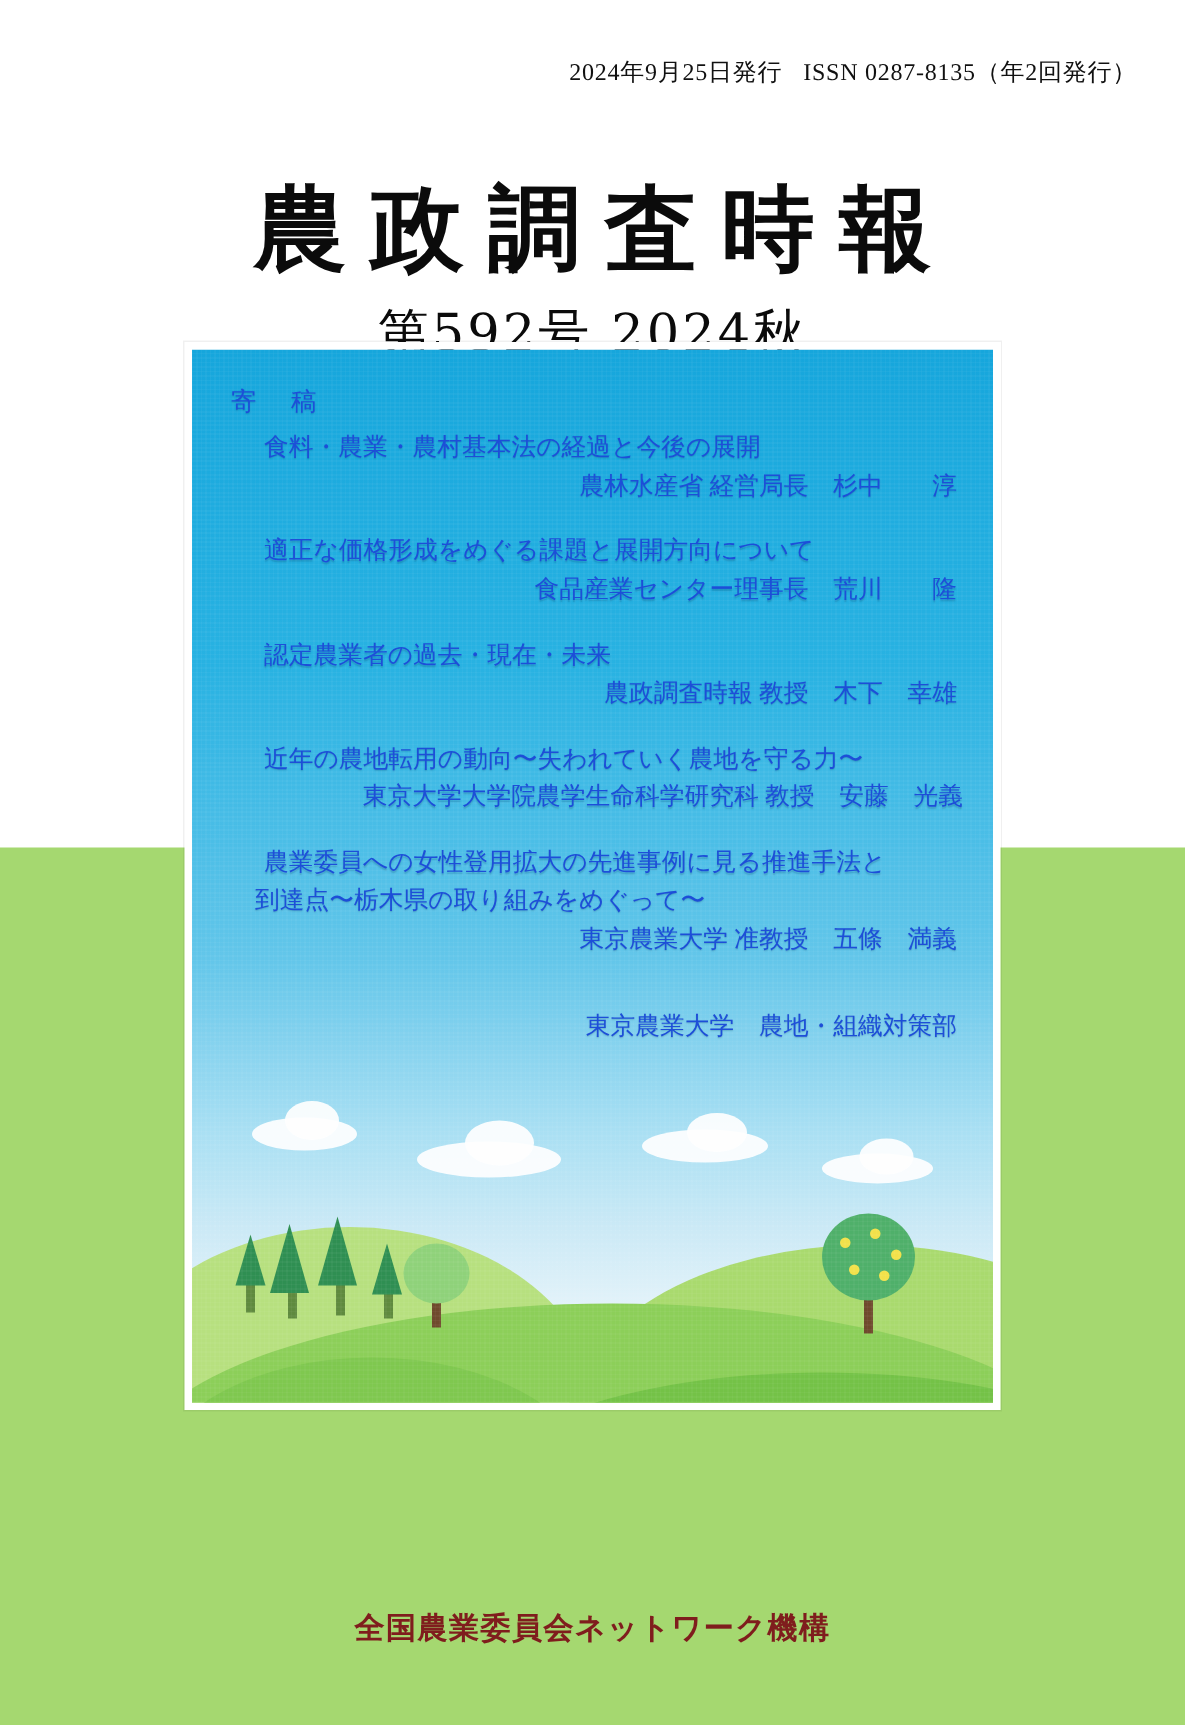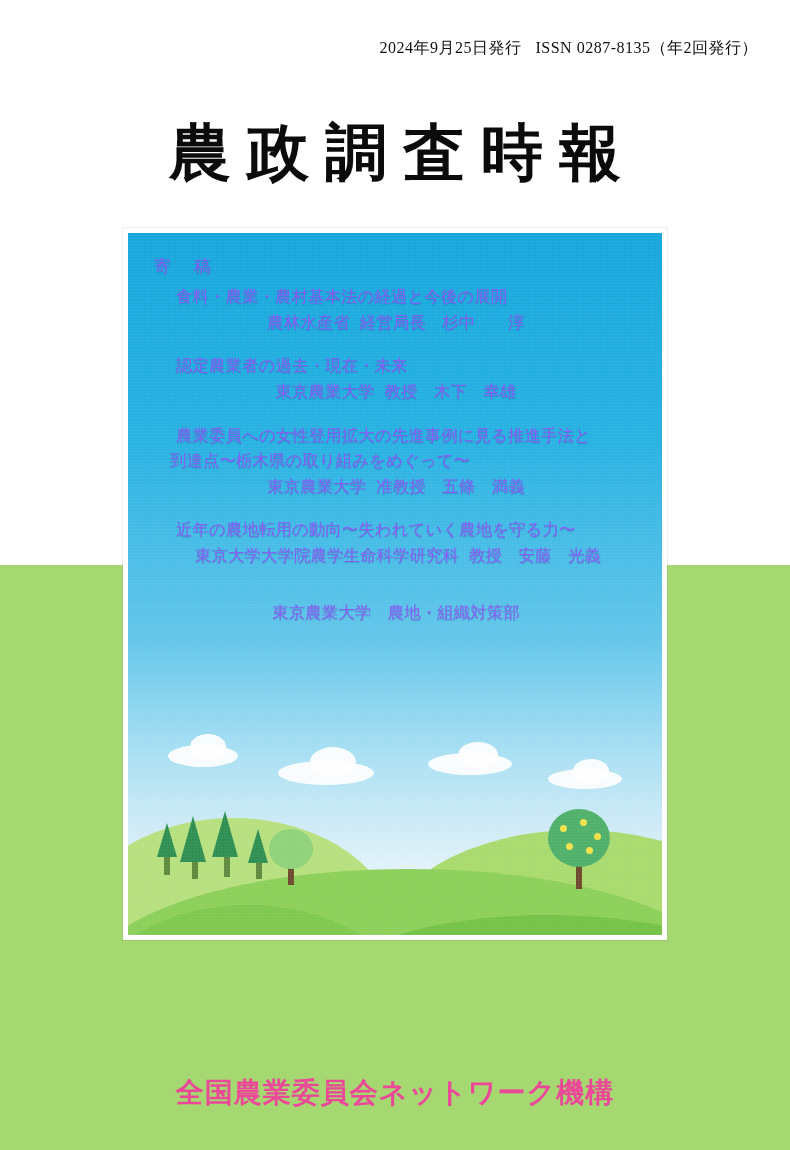--- a/index.html
+++ b/index.html
@@ -142,65 +142,66 @@
     border-radius: 50%;
     background: #f2e14a;
   }
 
   
   .contents {
     position: absolute;
     left: 26px;
     top: 22px;
     right: 16px;
-    color: #8b5cf6;
-    font-family: Liberation Mono, monospace;
+    color: #1d4ed8;
+    font-family: Liberation Serif, serif;
     font-size: 16.5px;
     line-height: 1.55;
     text-shadow: 0 1px 1px rgba(0,60,95,0.25);
   }
   .sec-head {
     font-size: 17px;
     letter-spacing: 3px;
     margin-bottom: 4px;
   }
   .entry { margin-bottom: 18px; }
   .entry .line { white-space: nowrap; }
   .entry .title-line { padding-left: 22px; }
   .entry .title-line.tight { padding-left: 16px; }
-  .entry .author-line { text-align: center; padding-right: 8px; }
+  .entry .author-line { text-align: right; padding-right: 8px; }
   .entry .author-line.r2 { padding-right: 4px; }
   .gapbig { height: 14px; }
 
   
   .publisher {
     position: absolute;
     left: 0; right: 0;
     top: 1068px;
     text-align: center;
-    color: #ec4899;
+    color: #7f1d1d;
     font-family: "DejaVu Sans", "Liberation Sans", sans-serif;
     font-weight: 700;
-    font-size: 28px;
+    font-size: 20px;
     line-height: 1.75;
     letter-spacing: 1px;
   }
 </style>
 </head>
 <body>
 
 <div class="page">
   <div class="green-band"></div>
 
   <div class="issue-line">
     <span>2024年9月25日発行</span><span class="sep"></span><span>ISSN 0287-8135（年2回発行）</span>
   </div>
 
   <div class="masthead">
     <div class="title">農政調査時報</div>
+    <div class="subtitle">第592号 2024秋</div>
   </div>
 
   <div class="cover-panel">
     <div class="sky"></div>
 
     <div class="cloud" style="left:40px;  top:512px; width:70px; height:22px;"></div>
     <div class="cloud" style="left:62px;  top:501px; width:36px; height:26px;"></div>
     <div class="cloud" style="left:150px; top:528px; width:96px; height:24px;"></div>
     <div class="cloud" style="left:182px; top:514px; width:46px; height:30px;"></div>
     <div class="cloud" style="left:300px; top:520px; width:84px; height:22px;"></div>
@@ -238,37 +239,41 @@
 
     <div class="contents">
 
       <div class="sec-head">寄　稿</div>
 
       <div class="entry">
         <div class="line title-line">食料・農業・農村基本法の経過と今後の展開</div>
         <div class="line author-line">農林水産省 経営局長　杉中　　淳</div>
       </div>
 
+      <div class="entry">
+        <div class="line title-line">適正な価格形成をめぐる課題と展開方向について</div>
+        <div class="line author-line">食品産業センター理事長　荒川　　隆</div>
+      </div>
 
       <div class="entry">
         <div class="line title-line">認定農業者の過去・現在・未来</div>
-        <div class="line author-line">東京農業大学 教授　木下　幸雄</div>
+        <div class="line author-line">農政調査時報 教授　木下　幸雄</div>
+      </div>
+
+      <div class="entry">
+        <div class="line title-line">近年の農地転用の動向〜失われていく農地を守る力〜</div>
+        <div class="line author-line r2">東京大学大学院農学生命科学研究科 教授　安藤　光義</div>
       </div>
 
       <div class="entry">
         <div class="line title-line">農業委員への女性登用拡大の先進事例に見る推進手法と</div>
         <div class="line title-line tight">到達点〜栃木県の取り組みをめぐって〜</div>
         <div class="line author-line">東京農業大学 准教授　五條　満義</div>
       </div>
 
-      <div class="entry">
-        <div class="line title-line">近年の農地転用の動向〜失われていく農地を守る力〜</div>
-        <div class="line author-line r2">東京大学大学院農学生命科学研究科 教授　安藤　光義</div>
-      </div>
-
       <div class="gapbig"></div>
 
       <div class="entry">
         <div class="line author-line">東京農業大学　農地・組織対策部</div>
       </div>
 
     </div>
   </div>
 
   <div class="publisher">

